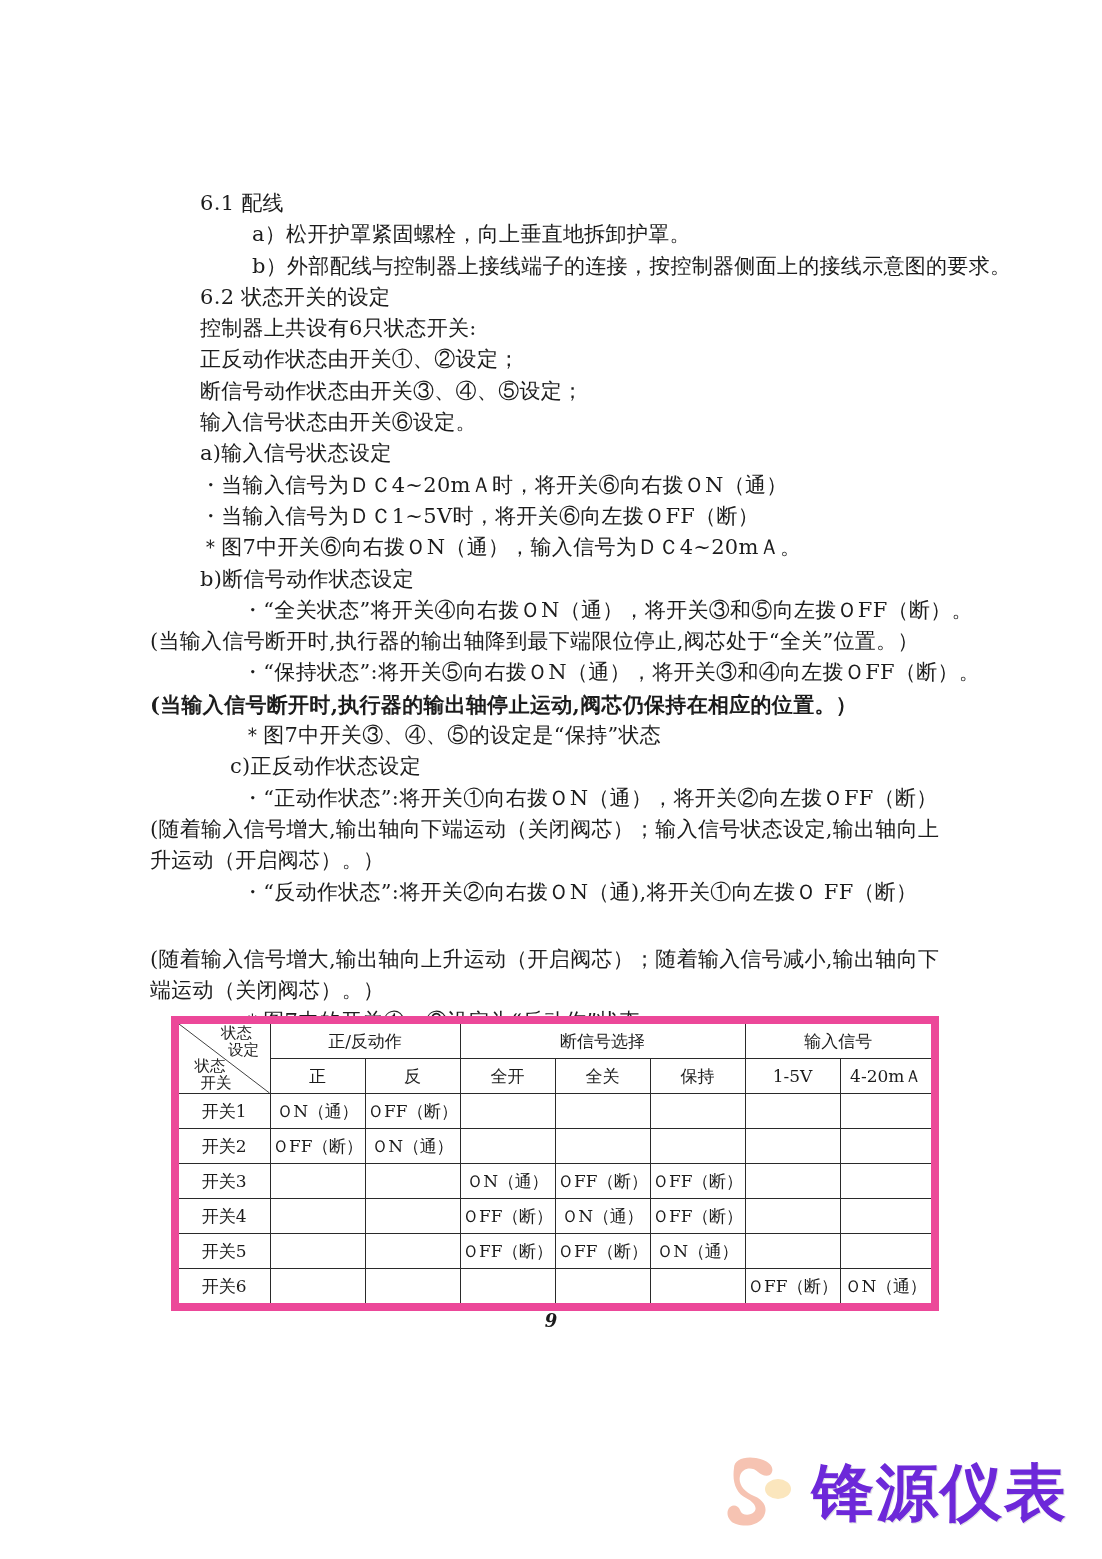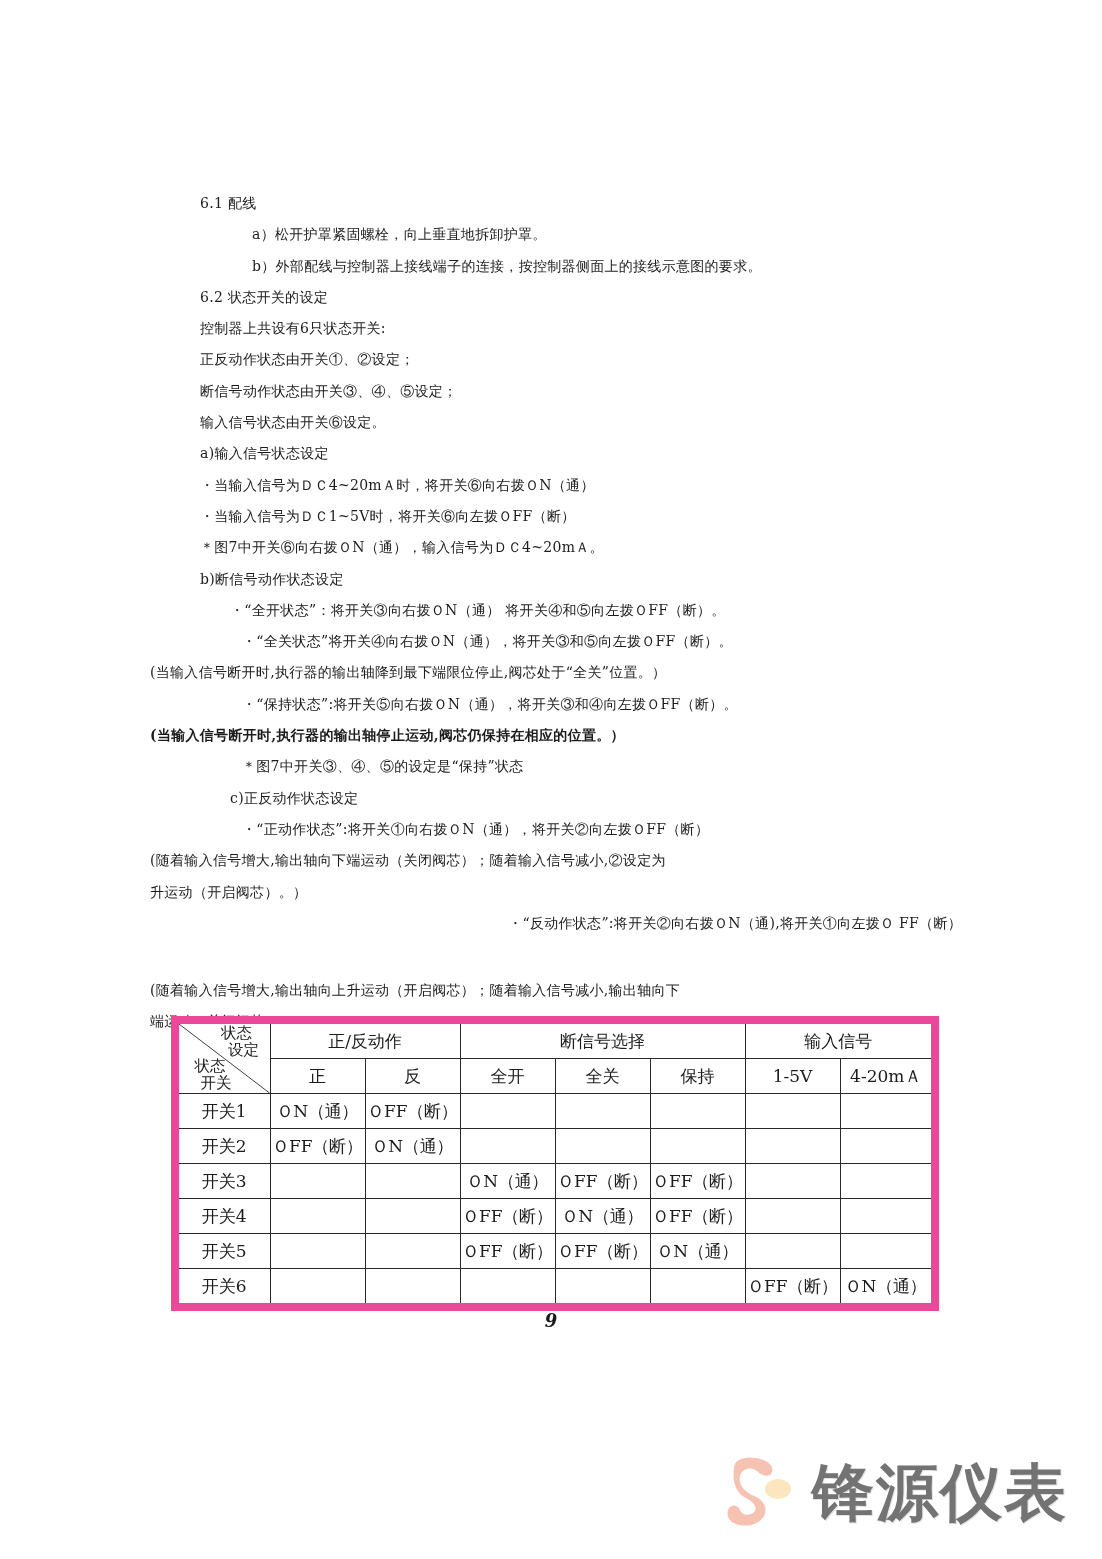--- a/index.html
+++ b/index.html
@@ -27,21 +27,21 @@
 
   
   .content {
     position: absolute;
     left: 150px;
     top: 188px;
     width: 812px;
   }
 
   .line {
-    font-size: 14px;
+    font-size: 21px;
     line-height: 31.3px;
     letter-spacing: 0.3px;
     white-space: nowrap;
     color: #1c1c1c;
     font-family: "DejaVu Serif", "Liberation Serif", serif;
   }
 
   
   .tbl-wrap {
     position: absolute;
@@ -137,21 +137,21 @@
     position: relative;
     width: 74px;
     height: 78px;
     flex: 0 0 auto;
   }
   .wm-mark svg { display:block; }
   .wm-text {
     font-family: "DejaVu Sans", "Liberation Sans", sans-serif;
     font-size: 62px;
     font-weight: bold;
-    color: #737373;
+    color: #6d28d9;
     letter-spacing: 2px;
     line-height: 1;
     white-space: nowrap;
     text-shadow: 1px 1px 0 #e2e2e4;
   }
 </style>
 </head>
 <body>
 
 <div class="page">
@@ -163,31 +163,30 @@
       <div class="line" style="padding-left: 50px;">6.2  状态开关的设定</div>
       <div class="line" style="padding-left: 50px;">控制器上共设有6只状态开关:</div>
       <div class="line" style="padding-left: 50px;">正反动作状态由开关①、②设定；</div>
       <div class="line" style="padding-left: 50px;">断信号动作状态由开关③、④、⑤设定；</div>
       <div class="line" style="padding-left: 50px;">输入信号状态由开关⑥设定。</div>
       <div class="line" style="padding-left: 50px;">a)输入信号状态设定</div>
       <div class="line" style="padding-left: 50px;">・当输入信号为ＤＣ4~20mＡ时，将开关⑥向右拨ＯN（通）</div>
       <div class="line" style="padding-left: 50px;">・当输入信号为ＤＣ1~5V时，将开关⑥向左拨ＯFF（断）</div>
       <div class="line" style="padding-left: 50px;">＊图7中开关⑥向右拨ＯN（通），输入信号为ＤＣ4~20mＡ。</div>
       <div class="line" style="padding-left: 50px;">b)断信号动作状态设定</div>
-      <div class="line" style="padding-left: 80px;">・“全开状态”：将开关③向右拨ＯN（通） 将开关④和⑤向左拨ＯFF（断）。</div>
       <div class="line" style="padding-left: 92px;">・“全关状态”将开关④向右拨ＯN（通），将开关③和⑤向左拨ＯFF（断）。</div>
       <div class="line" style="padding-left: 0px;">(当输入信号断开时,执行器的输出轴降到最下端限位停止,阀芯处于“全关”位置。）</div>
       <div class="line" style="padding-left: 92px;">・“保持状态”:将开关⑤向右拨ＯN（通），将开关③和④向左拨ＯFF（断）。</div>
       <div class="line" style="padding-left: 0px; font-weight: bold;">(当输入信号断开时,执行器的输出轴停止运动,阀芯仍保持在相应的位置。）</div>
       <div class="line" style="padding-left: 92px;">＊图7中开关③、④、⑤的设定是“保持”状态</div>
       <div class="line" style="padding-left: 80px;">c)正反动作状态设定</div>
       <div class="line" style="padding-left: 92px;">・“正动作状态”:将开关①向右拨ＯN（通），将开关②向左拨ＯFF（断）</div>
-      <div class="line" style="padding-left: 0px;">(随着输入信号增大,输出轴向下端运动（关闭阀芯）；随着输入信号减小,②设定为</div>
+      <div class="line" style="padding-left: 0px;">(随着输入信号增大,输出轴向下端运动（关闭阀芯）；输入信号状态设定,输出轴向上</div>
       <div class="line" style="padding-left: 0px;">升运动（开启阀芯）。）</div>
-      <div class="line" style="padding-left: 92px; text-align: right;">・“反动作状态”:将开关②向右拨ＯN（通),将开关①向左拨Ｏ FF（断）</div>
+      <div class="line" style="padding-left: 92px;">・“反动作状态”:将开关②向右拨ＯN（通),将开关①向左拨Ｏ FF（断）</div>
       <div class="line" style="padding-left: 0px; margin-top: 36px;">(随着输入信号增大,输出轴向上升运动（开启阀芯）；随着输入信号减小,输出轴向下</div>
       <div class="line" style="padding-left: 0px;">端运动（关闭阀芯）。）</div>
       <div class="line" style="padding-left: 92px;">＊图7中的开关①、②设定为“反动作”状态。</div>
       <div class="line" style="padding-left: 92px;">＊状态开关的设定见表3。</div>
     </div>
 
   <div class="tbl-wrap">
     <table class="sw">
       <thead>
         <tr>

